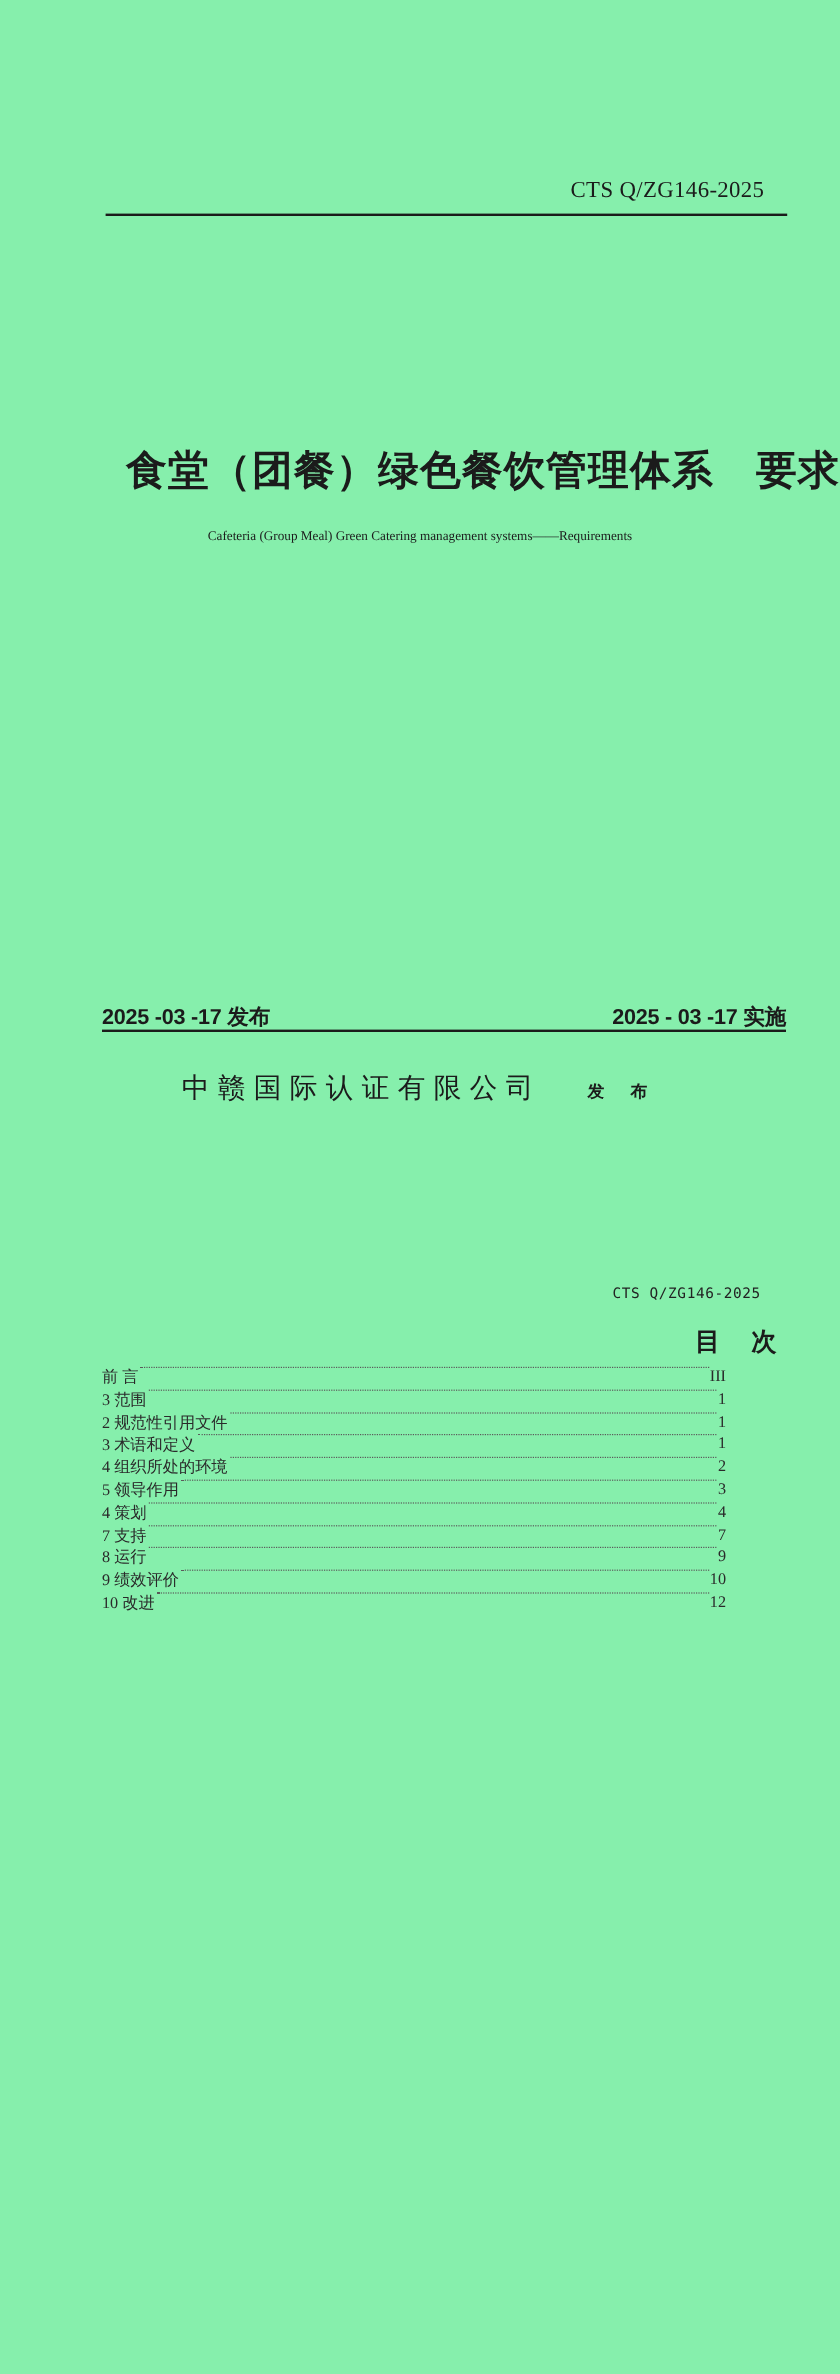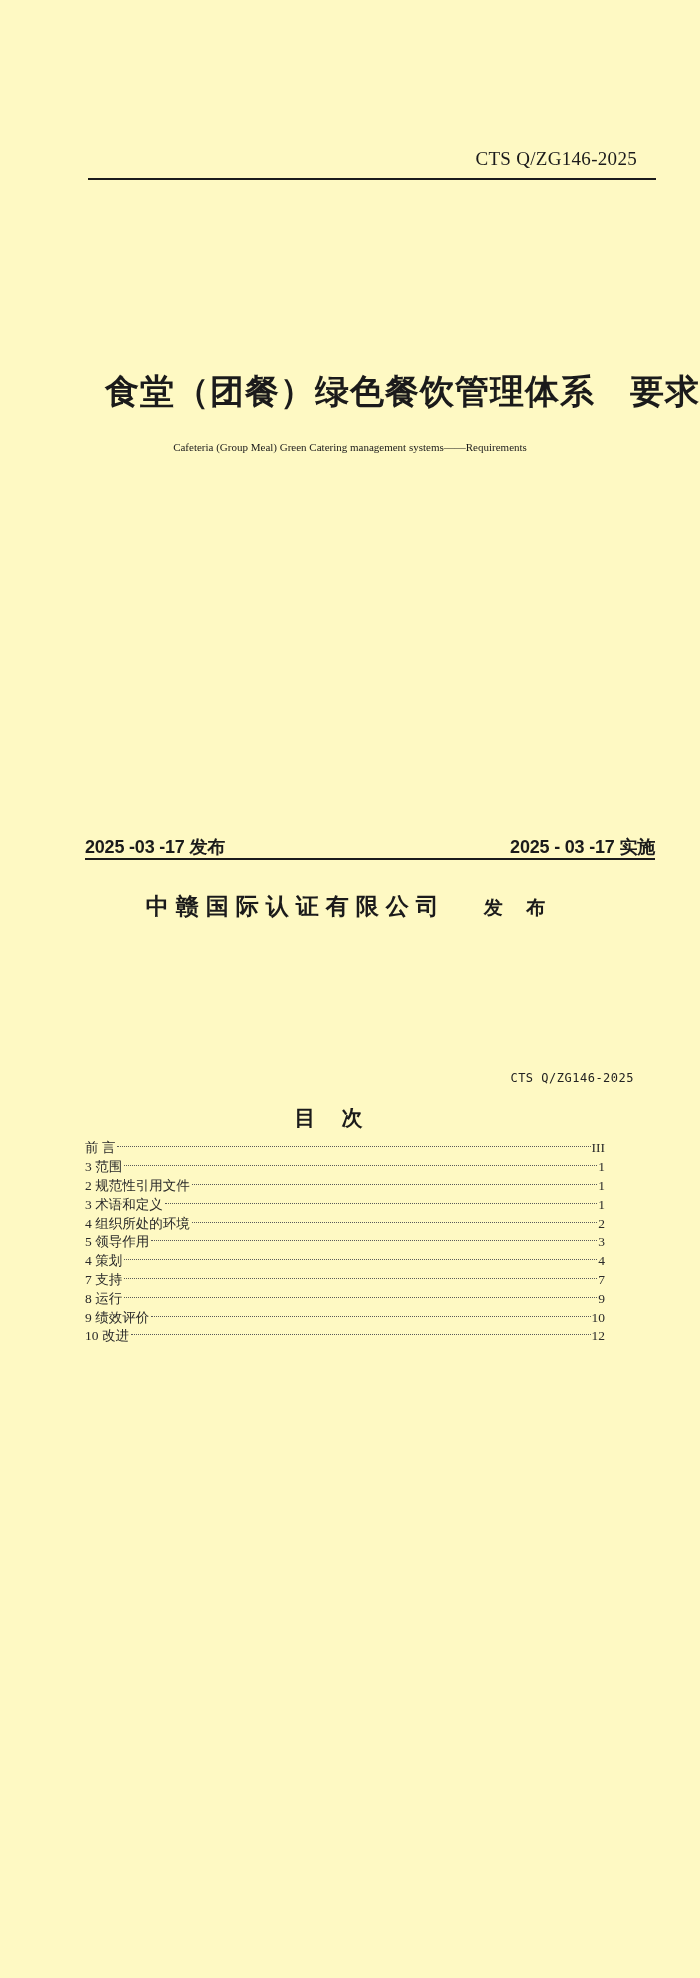--- a/index.html
+++ b/index.html
@@ -1,20 +1,20 @@
 <!DOCTYPE html>
 <html><head>
 <meta charset="utf-8">
 <style>
   html, body { margin: 0; padding: 0; background: #ffffff; }
   #page {
     position: relative;
     width: 700px;
     height: 1978px;
-    background: #fef9c3;
+    background: #86efac;
     color: #1b1b1b;
     font-family: "Liberation Serif", serif;
     overflow: hidden;
   }
   
   .p1-doccode {
     position: absolute;
     top: 148px;
     left: 0;
     width: 637px;
@@ -79,26 +79,26 @@
     left: 0;
     width: 700px;
     display: flex;
     justify-content: center;
     align-items: baseline;
     gap: 38px;
     white-space: nowrap;
   }
   .p1-publisher {
     font-size: 23px;
-    font-weight: bold;
+    font-weight: normal;
     letter-spacing: 7px;
     font-family: "Liberation Sans", sans-serif;
   }
   .p1-publish-label {
-    font-size: 19px;
+    font-size: 14px;
     font-weight: bold;
     letter-spacing: 9px;
     font-family: "Liberation Sans", sans-serif;
   }
   
   .p2-doccode {
     position: absolute;
     top: 1071px;
     left: 0;
     width: 634px;
@@ -106,36 +106,36 @@
     font-family: "DejaVu Sans Mono", monospace;
     font-size: 12px;
     letter-spacing: 0.5px;
     color: #222;
   }
   .p2-toc-title {
     position: absolute;
     top: 1104px;
     left: 0;
     width: 657px;
-    text-align: center;
+    text-align: right;
     font-size: 21px;
     font-weight: bold;
     letter-spacing: 10px;
     text-indent: 10px;
     font-family: "Liberation Sans", sans-serif;
   }
   .toc {
     position: absolute;
     top: 1139px;
     left: 85px;
     width: 520px;
   }
   .toc-row {
     display: flex;
-    align-items: center;
+    align-items: flex-start;
     height: 18.8px;
     font-size: 13.5px;
     font-family: "Liberation Serif", serif;
     color: #2a2a2a;
   }
   .toc-label { white-space: nowrap; }
   .toc-leader {
     flex: 1;
     border-bottom: 1.5px dotted #5a5a5a;
     margin: 0 1px 3px 2px;

